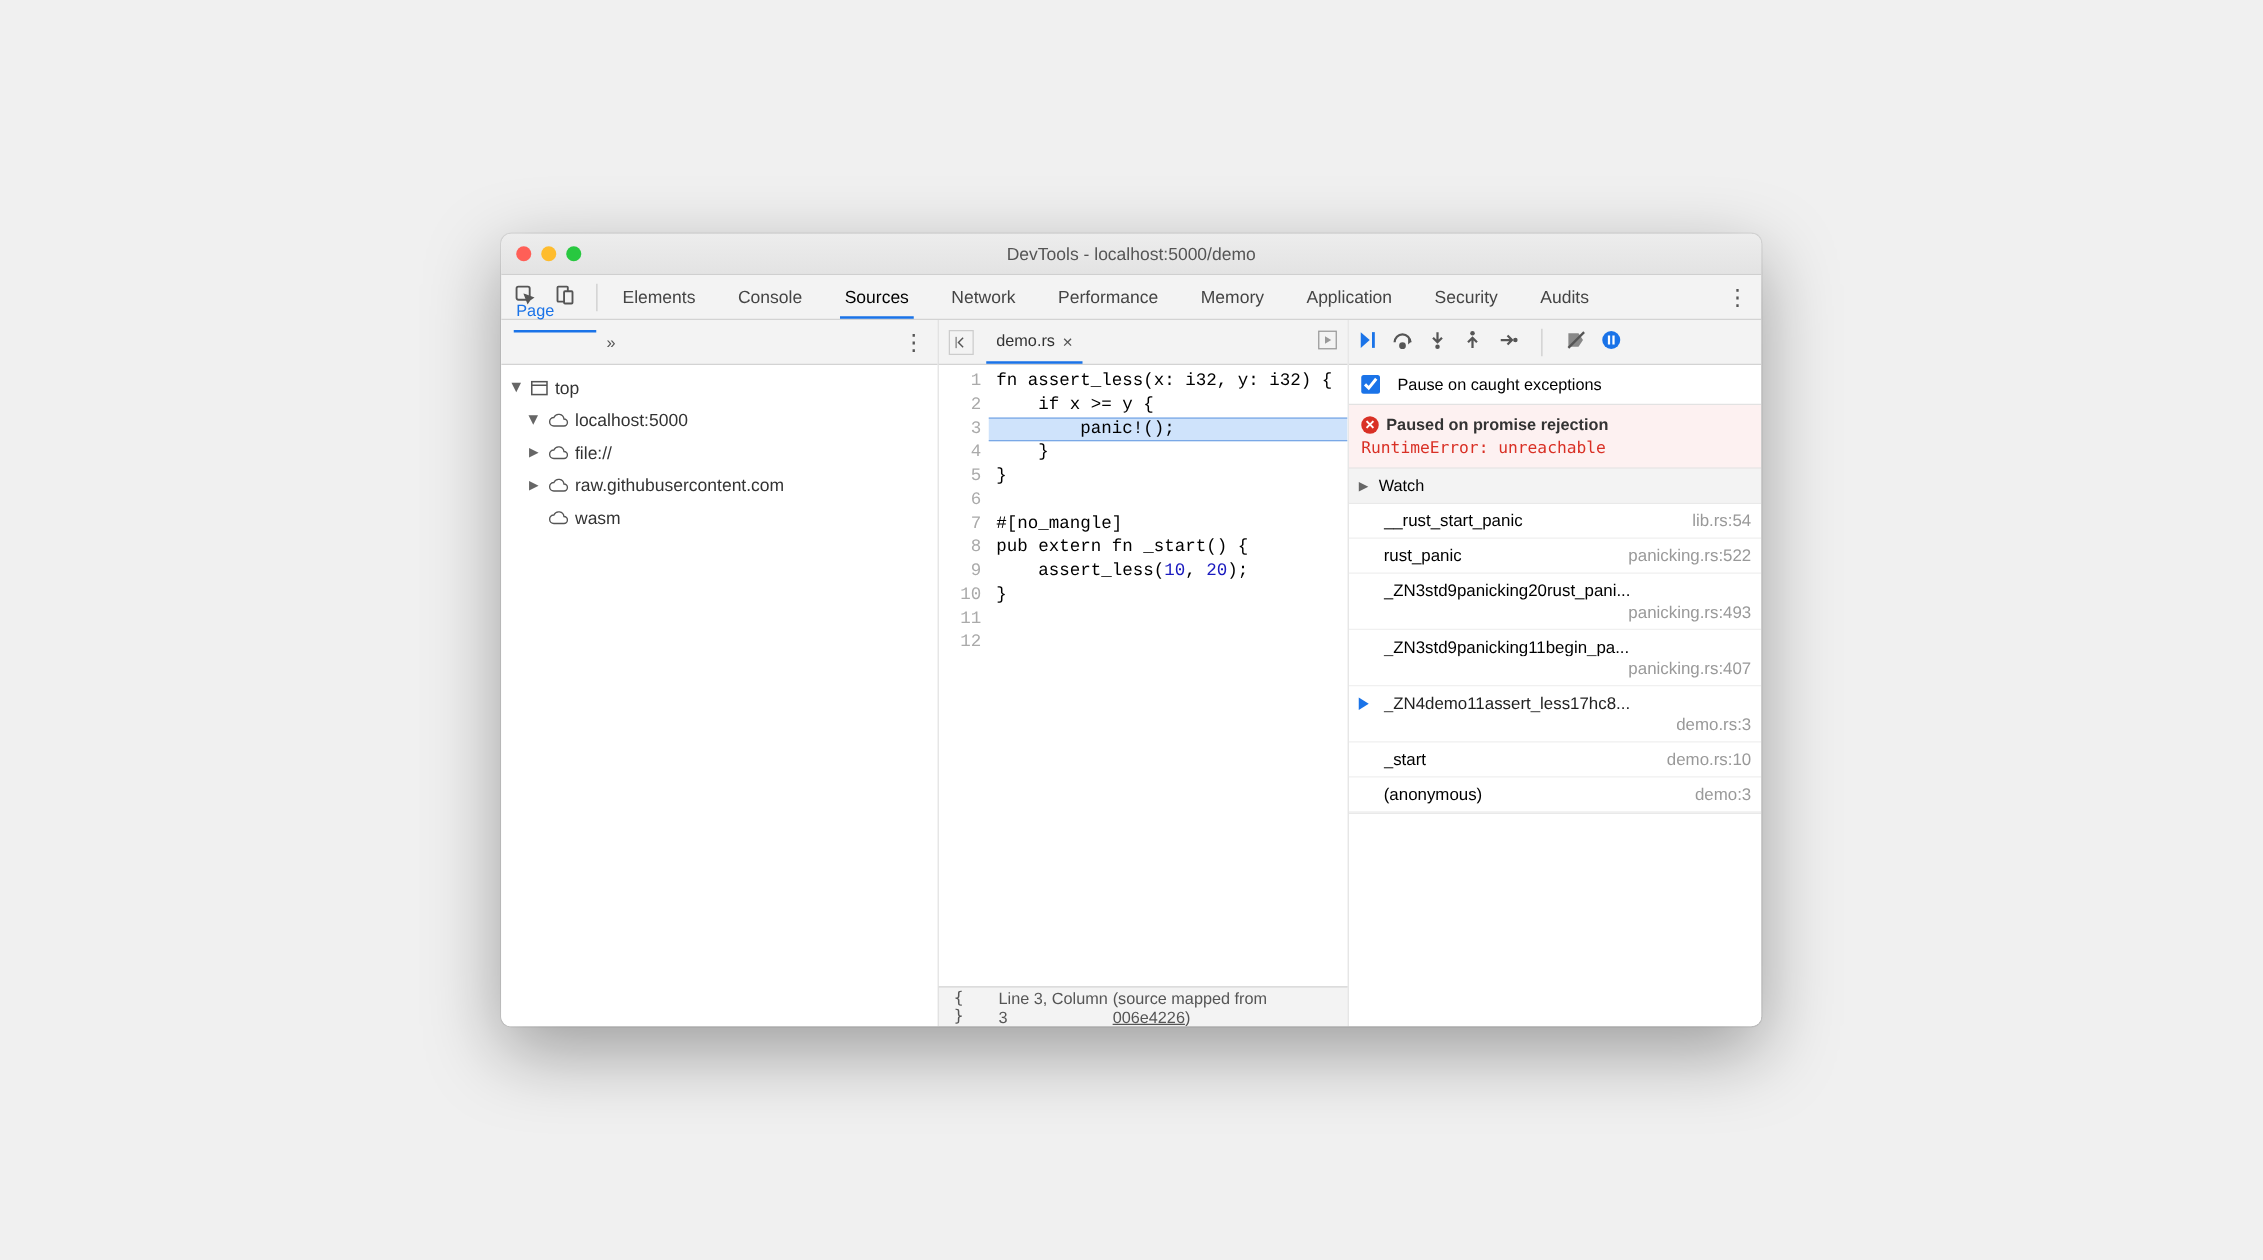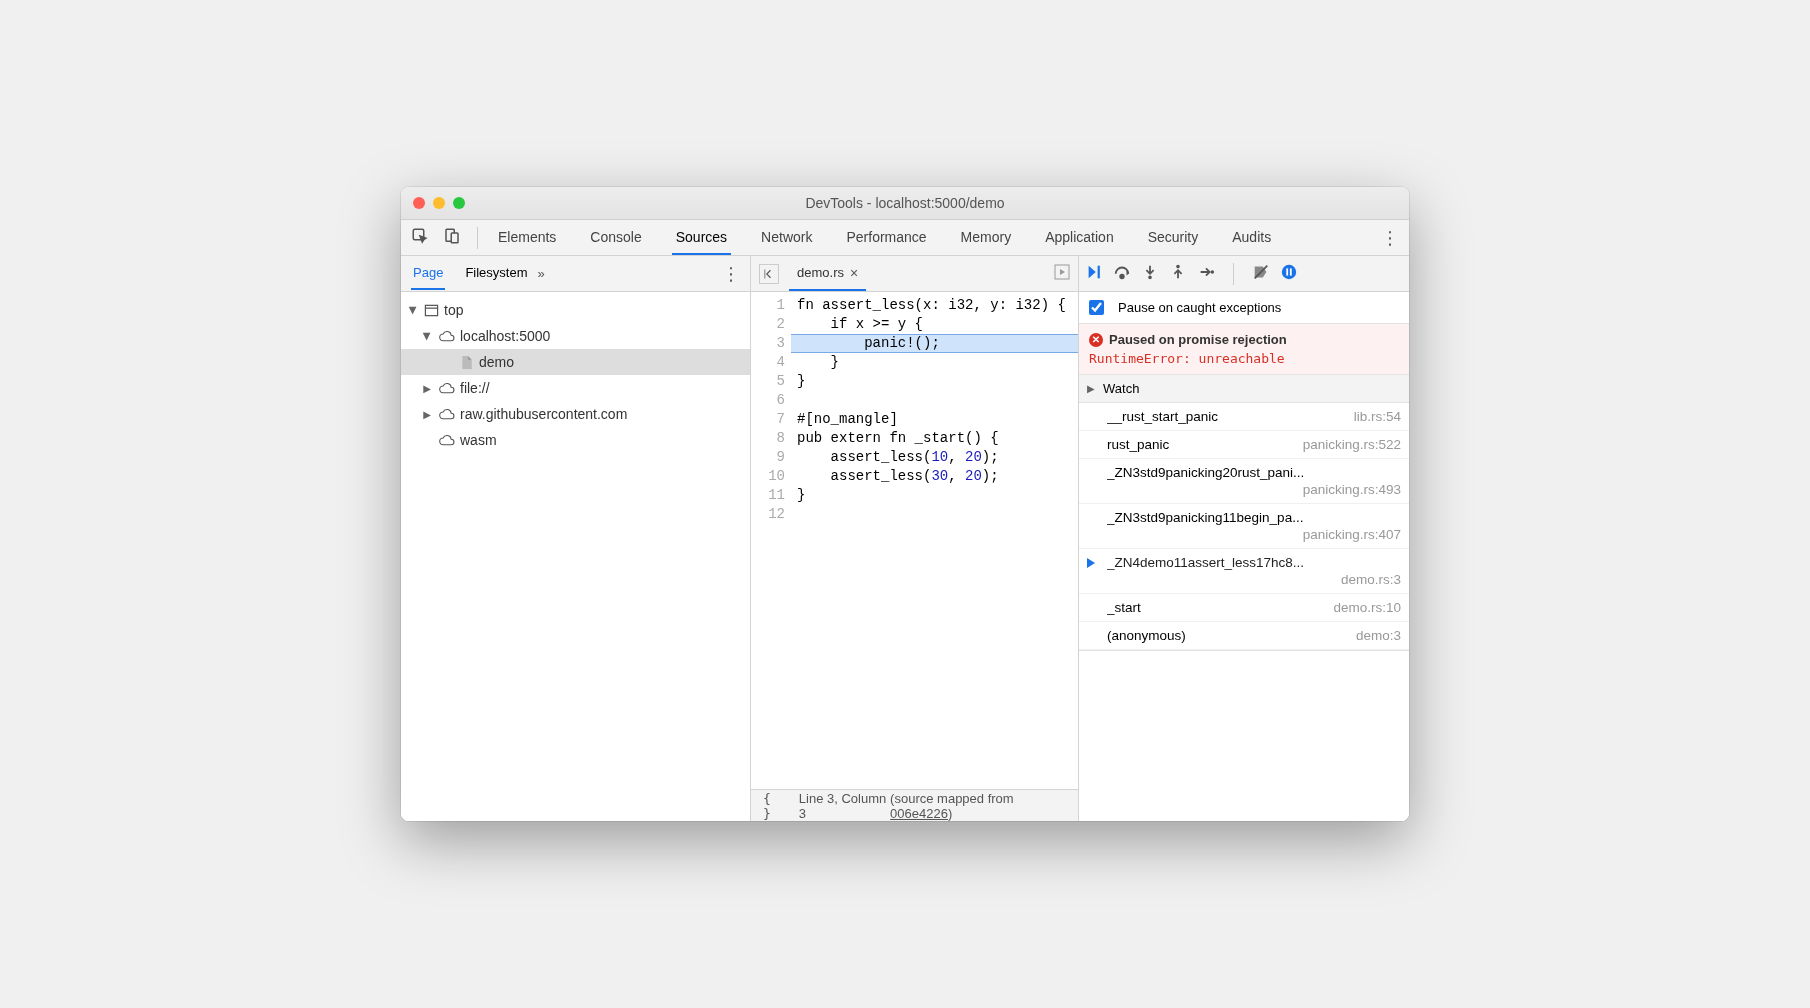--- a/index.html
+++ b/index.html
@@ -50,21 +50,21 @@
 .tb-icons { display: flex; gap: 14px; align-items: center; margin-right: 8px; }
 .tb-icons svg { width: 18px; height: 18px; }
 .divider-v { width: 1px; height: 22px; background: #ccc; margin: 0 8px; }
 .tabs { display: flex; gap: 26px; margin-left: 8px; }
 .tab { padding: 8px 4px; cursor: pointer; }
 .tab.active { color: #000000; border-bottom: 2px solid #1a73e8; }
 .tb-right { margin-left: auto; display: flex; gap: 14px; align-items: center; }
 .main { display: flex; height: 565px; background: #fff; }
 .sidebar { width: 350px; border-right: 1px solid #d3d3d3; display: flex; flex-direction: column; background: #fafafa; }
 .sidebar-header { height: 36px; display: flex; align-items: center; border-bottom: 1px solid #d3d3d3; padding: 0 10px; font-size: 13px; background:#f3f3f3;}
-.sidebar-tabs { display: flex; gap: 18px; }
+.sidebar-tabs { display: flex; gap: 18px; flex-direction: column; }
 .sidebar-tab { padding: 8px 2px; cursor: pointer; }
 .sidebar-tab.active { color: #1a73e8; border-bottom: 2px solid #1a73e8; }
 .sb-more { margin-left: 8px; color:#555;}
 .sb-right { margin-left: auto; color:#555; font-size:18px;}
 .tree { flex: 1; padding: 5px 0; font-size: 14px; color: #333; background:#fff;}
 .tree-item { display: flex; align-items: center; height: 26px; padding: 0 6px; cursor: pointer; }
 .tree-item .arrow { width: 12px; text-align: center; color:#666; transform: rotate(0deg); font-size:10px;}
 .tree-item .arrow.down { transform: rotate(90deg); }
 .ticon { margin: 0 5px; display: inline-flex; }
 .tree-item.depth1 { padding-left: 6px; }
@@ -183,30 +183,20 @@
           </div>
           <div class="tree-item depth2">
             <span class="arrow down">▶</span>
             <span class="ticon">
               <svg width="17" height="15" viewBox="0 0 20 16" fill="none" stroke="#555" stroke-width="1.3">
                 <path d="M6 13 a4 4 0 0 1 0-8 a5 5 0 0 1 9.5 1.5 a3 3 0 0 1 0 6.5 z"></path>
               </svg>
             </span>
             <span>localhost:5000</span>
           </div>
-          <div class="tree-item depth3 selected">
-            <span class="arrow"></span>
-            <span class="ticon">
-              <svg width="14" height="15" viewBox="0 0 14 16" fill="#888">
-                <path d="M2 1 h6 l4 4 v10 h-10 z" fill="#bbb"></path>
-                <path d="M8 1 v4 h4" fill="#999"></path>
-              </svg>
-            </span>
-            <span>demo</span>
-          </div>
           <div class="tree-item depth2">
             <span class="arrow">▶</span>
             <span class="ticon">
               <svg width="17" height="15" viewBox="0 0 20 16" fill="none" stroke="#555" stroke-width="1.3">
                 <path d="M6 13 a4 4 0 0 1 0-8 a5 5 0 0 1 9.5 1.5 a3 3 0 0 1 0 6.5 z"></path>
               </svg>
             </span>
             <span>file://</span>
           </div>
           <div class="tree-item depth2">
@@ -268,21 +258,20 @@
             <div class="line-hl" style="top: 42px;"></div>
             <div class="code-line" style="position: relative;">fn assert_less(x: i32, y: i32) {</div>
             <div class="code-line" style="position: relative;">    if x &gt;= y {</div>
             <div class="code-line" style="position: relative;">        panic!();</div>
             <div class="code-line" style="position: relative;">    }</div>
             <div class="code-line" style="position: relative;">}</div>
             <div class="code-line" style="position: relative;"></div>
             <div class="code-line" style="position: relative;">#[no_mangle]</div>
             <div class="code-line" style="position: relative;">pub extern fn _start() {</div>
             <div class="code-line" style="position: relative;">    assert_less(<span class="tok-num">10</span>, <span class="tok-num">20</span>);</div>
-            <div class="code-line" style="position: relative;">    assert_less(<span class="tok-num">30</span>, <span class="tok-num">20</span>);</div>
             <div class="code-line" style="position: relative;">}</div>
             <div class="code-line" style="position: relative;"></div>
           </div>
       </div>
       <div class="editor-footer">
         <span class="pretty">{ }</span>
         <span>Line 3, Column 3</span>
         <span class="mapped">
           <span>(source mapped from </span><u>006e4226</u><span>)</span>
         </span>

